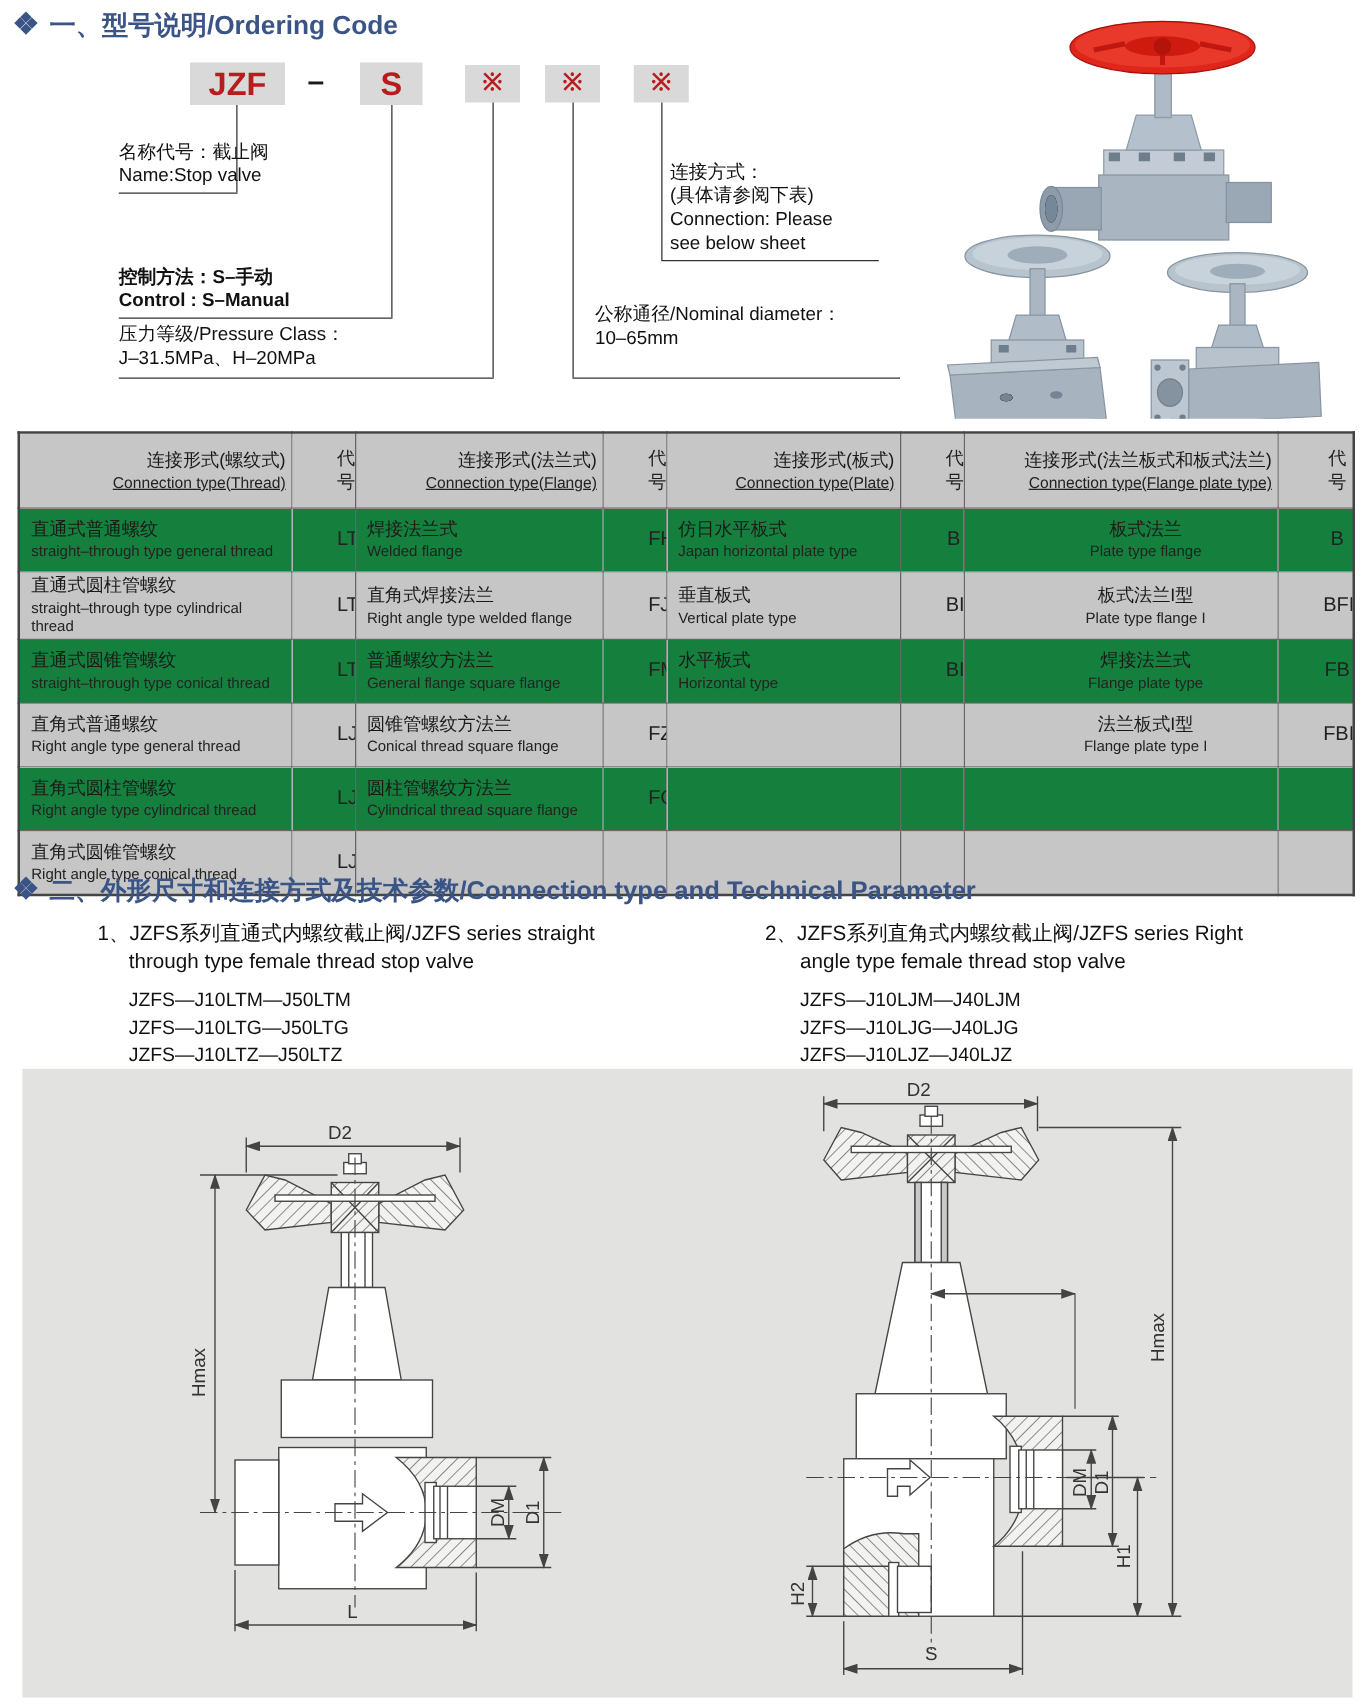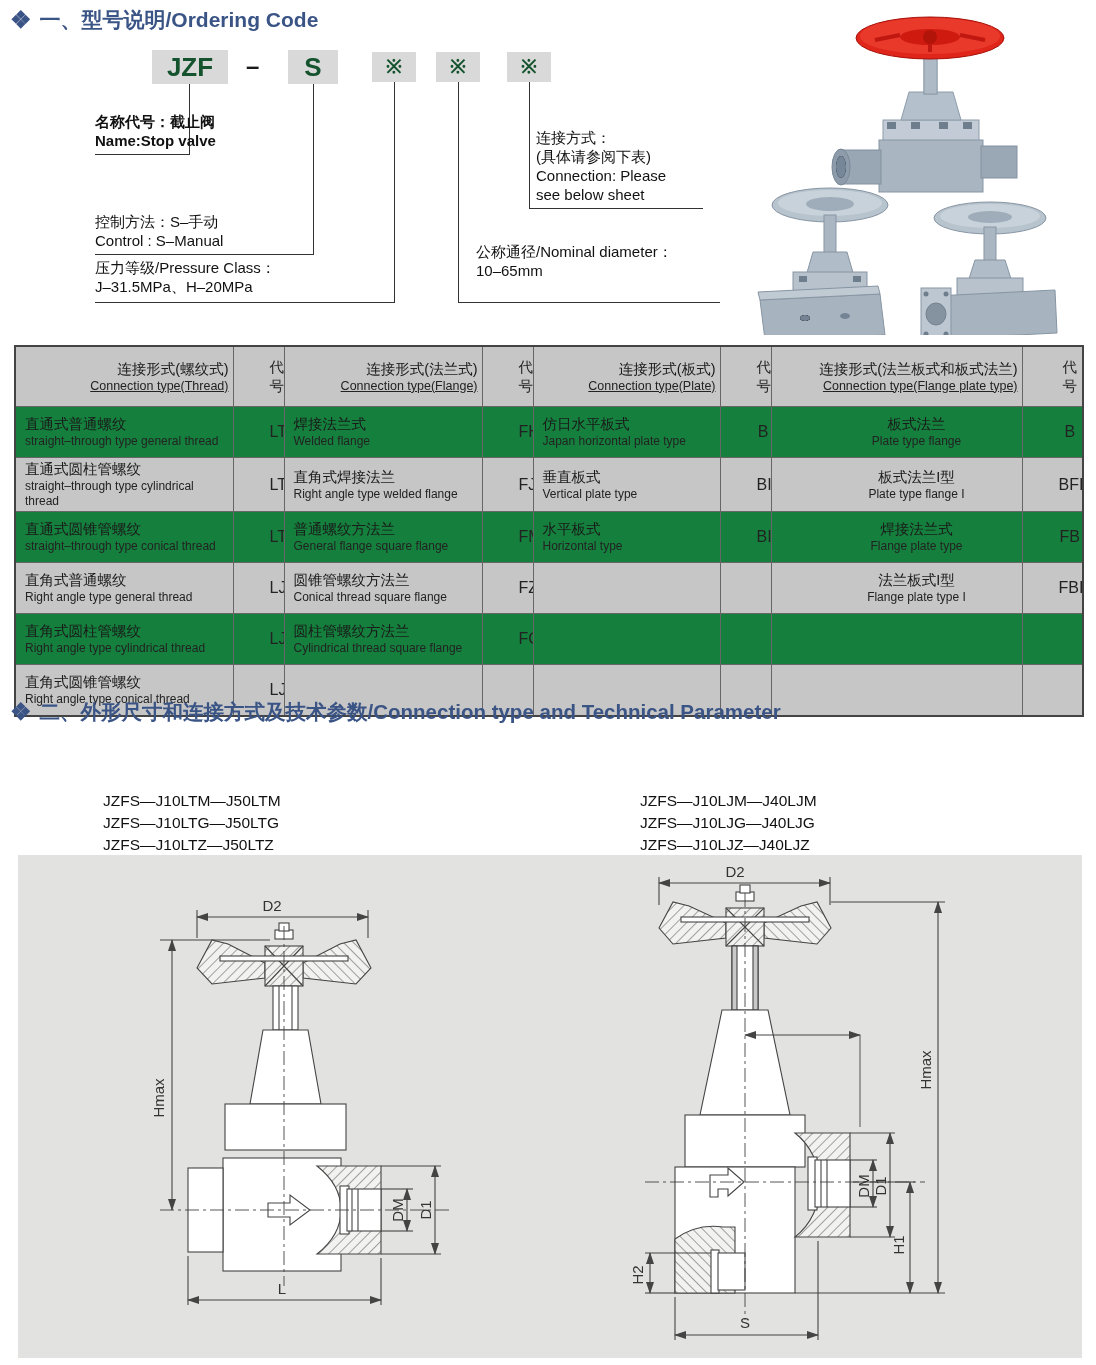--- a/index.html
+++ b/index.html
@@ -3,21 +3,21 @@
 <meta charset="utf-8">
 <style>
   html,body{margin:0;padding:0;background:#fff;}
   .page{position:relative;width:1096px;height:1365px;background:#ffffff;overflow:hidden;
         font-family:"Liberation Sans",sans-serif;color:#1a1a1a;}
   
   .sec-head{position:absolute;display:flex;align-items:center;gap:8px;
             font-weight:bold;font-size:21px;color:#3a5486;white-space:nowrap;}
   .sec-head .dia{font-size:24px;line-height:20px;}
   
-  .code-box{position:absolute;background:#d9d9d9;text-align:center;font-weight:bold;color:#14532d;}
+  .code-box{position:absolute;background:#d9d9d9;text-align:center;font-weight:bold;color:#b91c1c;}
   .box-big{width:76px;height:34px;top:50px;font-size:26px;line-height:34px;}
   .box-star{width:44px;height:30px;top:52px;font-size:19px;line-height:30px;}
   .dash{position:absolute;top:52px;font-size:24px;font-weight:bold;}
   .vline{position:absolute;width:1px;background:#333;}
   .hline{position:absolute;height:1px;background:#333;}
   .lead-label{position:absolute;font-size:15px;line-height:19px;white-space:nowrap;color:#111;}
   
   .conn-table{position:absolute;left:14px;top:345px;width:1068px;border-collapse:collapse;
               border:2px solid #444;table-layout:fixed;}
   .conn-table th,.conn-table td{border:1px solid #666;overflow:hidden;}
@@ -72,27 +72,27 @@
   <div class="code-box box-star" style="left:372px;">※</div>
   <div class="code-box box-star" style="left:436px;">※</div>
   <div class="code-box box-star" style="left:507px;">※</div>
 
   <div class="vline" style="left:189px;top:84px;height:70px;"></div>
   <div class="vline" style="left:313px;top:84px;height:170px;"></div>
   <div class="vline" style="left:394px;top:82px;height:220px;"></div>
   <div class="vline" style="left:458px;top:82px;height:220px;"></div>
   <div class="vline" style="left:529px;top:82px;height:126px;"></div>
 
-  <div class="lead-label" style="left:95px;top:112px;font-weight:bold;">
+  <div class="lead-label" style="left:95px;top:112px;">
     <div>名称代号：截止阀</div>
     <div>Name:Stop valve</div>
   </div>
   <div class="hline" style="left:95px;top:154px;width:95px;"></div>
 
-  <div class="lead-label" style="left:95px;top:212px;">
+  <div class="lead-label" style="left:95px;top:212px;font-weight:bold;">
     <div>控制方法：S–手动</div>
     <div>Control : S–Manual</div>
   </div>
   <div class="hline" style="left:95px;top:254px;width:219px;"></div>
 
   <div class="lead-label" style="left:95px;top:258px;">
     <div>压力等级/Pressure Class：</div>
     <div>J–31.5MPa、H–20MPa</div>
   </div>
   <div class="hline" style="left:95px;top:302px;width:300px;"></div>
@@ -331,26 +331,34 @@
           <td class="code"></td>
         </tr>
       </tbody>
   </table>
 
   <div class="sec-head" style="left:10px;top:698px;font-size:20.5px;">
     <span class="dia">❖</span>
     <span>二、外形尺寸和连接方式及技术参数/Connection type and Technical Parameter</span>
   </div>
 
+  <div class="sub-title" style="left:78px;top:736px;">
+    <div>1、JZFS系列直通式内螺纹截止阀/JZFS series straight</div>
+    <div style="padding-left:25px;">through type female thread stop valve</div>
+  </div>
   <div class="models" style="left:103px;top:790px;">
     <div>JZFS—J10LTM—J50LTM</div>
     <div>JZFS—J10LTG—J50LTG</div>
     <div>JZFS—J10LTZ—J50LTZ</div>
   </div>
 
+  <div class="sub-title" style="left:612px;top:736px;">
+    <div>2、JZFS系列直角式内螺纹截止阀/JZFS series Right</div>
+    <div style="padding-left:28px;">angle type female thread stop valve</div>
+  </div>
   <div class="models" style="left:640px;top:790px;">
     <div>JZFS—J10LJM—J40LJM</div>
     <div>JZFS—J10LJG—J40LJG</div>
     <div>JZFS—J10LJZ—J40LJZ</div>
   </div>
 
   <div class="drawing-area">
 
     <svg width="420" height="460" viewBox="0 0 420 460" style="position:absolute;left:82px;top:13px;">
       <g stroke="#444" stroke-width="1.1" fill="none">

